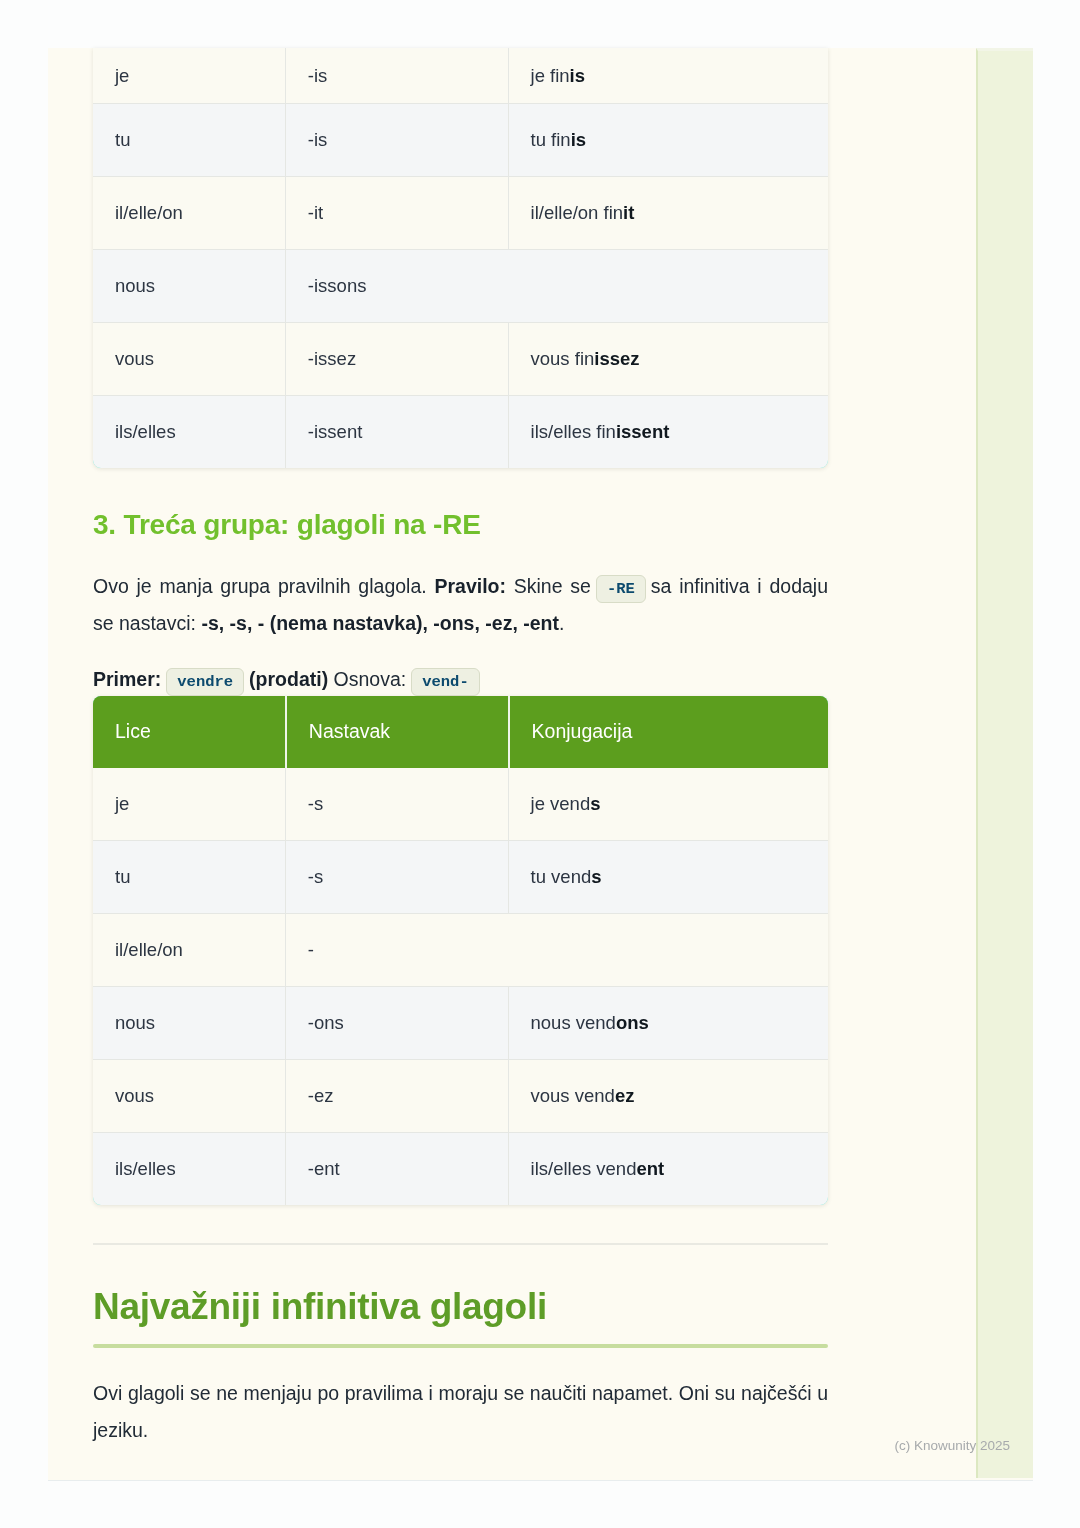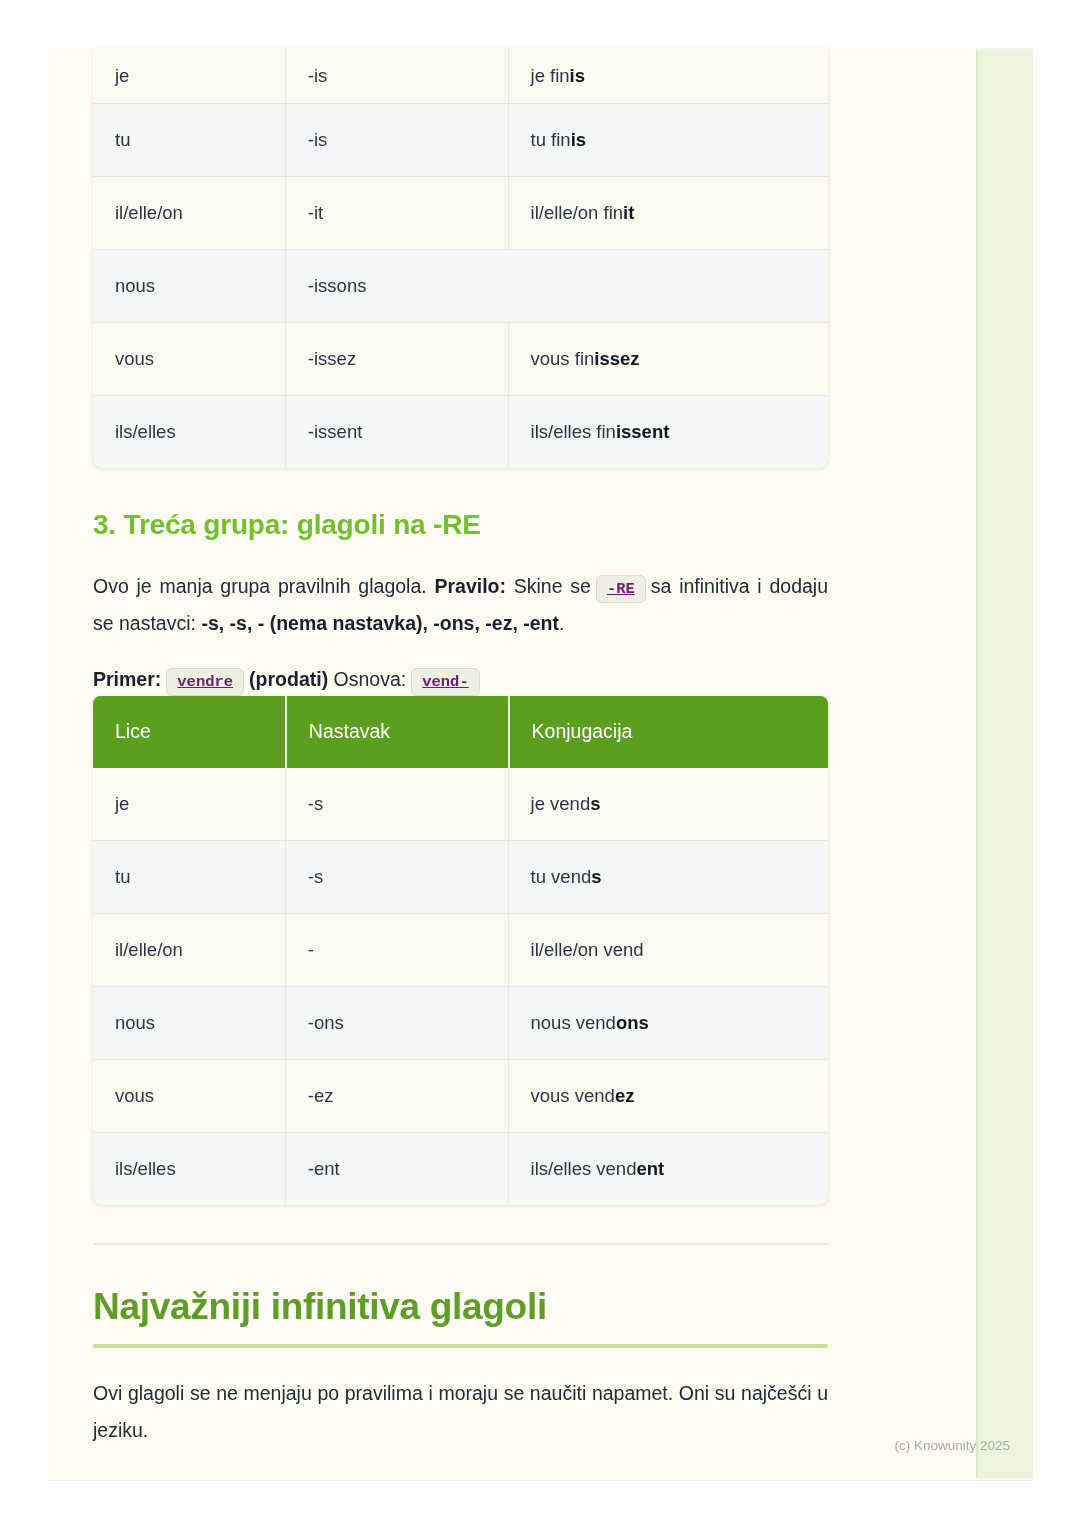--- a/index.html
+++ b/index.html
@@ -65,24 +65,24 @@
   }
   .para{
     margin:26px 0 0;font-size:19.5px;line-height:37px;
     color:#212b36;text-align:justify;
   }
   .para2{margin:27px 0 0;}
   .primer{margin:20px 0 0;font-size:19.5px;line-height:34px;color:#212b36;}
   .b{font-weight:700;color:#18212b;}
   .chip{
     font-family:"Liberation Mono","DejaVu Sans Mono",monospace;
-    font-weight:700;font-size:15.5px;color:#701a75;
+    font-weight:700;font-size:15.5px;color:#0c4a6e;
     background:#eef0e2;border:1px solid #d8dcc7;border-radius:6px;
     padding:3px 10px;margin:0 5px;white-space:nowrap;
-    display:inline-block;line-height:1.3;vertical-align:baseline;text-decoration:underline;
+    display:inline-block;line-height:1.3;vertical-align:baseline;
   }
   .divider{margin:38px 0 0;height:2px;background:#e9e9e2;}
   .underline{margin:15px 0 0;height:4px;background:#c7dd9f;border-radius:2px;}
   .copyright{
     position:absolute;top:1438px;right:70px;z-index:5;
     font-size:13.5px;color:#a7aaac;
   }
 </style>
 </head>
 <body>
@@ -163,23 +163,20 @@
           <div class="tcell c1">tu</div>
           <div class="tcell c2">-s</div>
           <div class="tcell c3">
             <span>tu vend</span>
             <span class="konj-bold">s</span>
           </div>
         </div>
         <div class="trow odd">
           <div class="tcell c1">il/elle/on</div>
           <div class="tcell c2">-</div>
-          <div class="tcell c3">
-            <span>il/elle/on vend</span>
-          </div>
         </div>
         <div class="trow even">
           <div class="tcell c1">nous</div>
           <div class="tcell c2">-ons</div>
           <div class="tcell c3">
             <span>nous vend</span>
             <span class="konj-bold">ons</span>
           </div>
         </div>
         <div class="trow odd">

